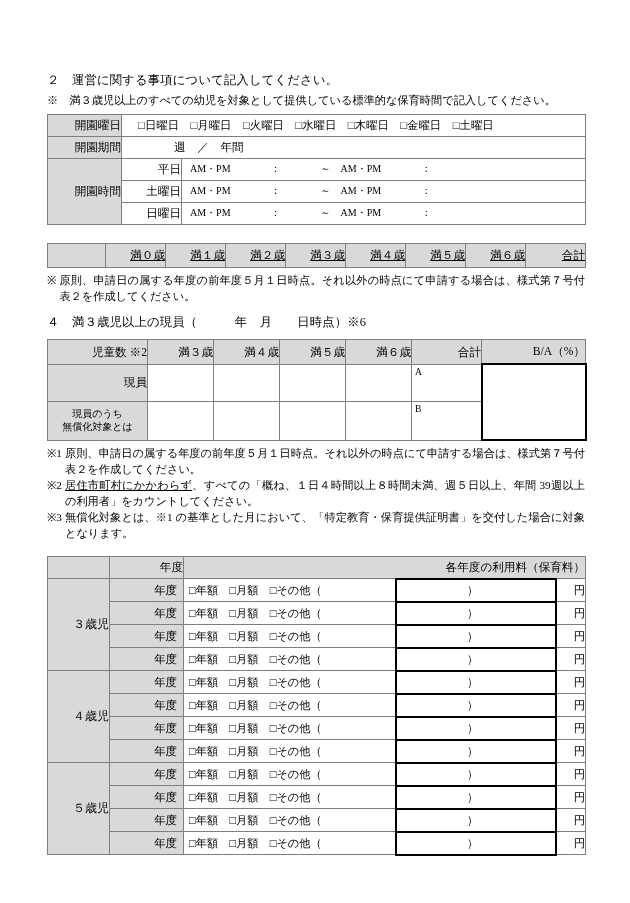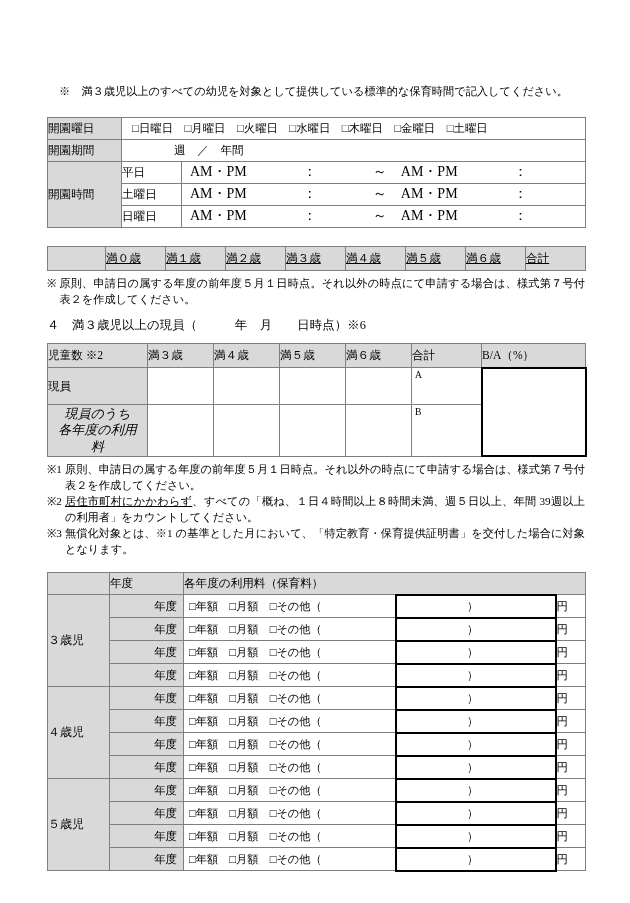--- a/index.html
+++ b/index.html
@@ -32,21 +32,21 @@
   .sec-head {
     font-size: 12.3px;
     line-height: 1.45;
     margin: 0 0 3px 0;
     white-space: pre;
     letter-spacing: 0.2px;
   }
   .note {
     font-size: 11.2px;
     line-height: 1.42;
-    margin: 12px;
+    margin: 0;
     white-space: pre-wrap;
     letter-spacing: 0.0px;
   }
   .note-block {
     display: flex;
     align-items: flex-start;
     font-size: 11.2px;
     line-height: 1.42;
   }
   .note-mark {
@@ -73,43 +73,43 @@
     font-size: 11.6px;
   }
   table.form td, table.form th {
     border: 1px solid #7f7f7f;
     padding: 0;
     font-weight: normal;
     vertical-align: middle;
     background: #ffffff;
   }
   .sh { background: #d9d9d9 !important; }
-  .c { text-align: left; }
+  .c { text-align: right; }
   .l { text-align: left; }
   .r { text-align: right; }
 
   .cellpad { padding: 2px 4px; }
 
   
   .t2 td { height: 21px; }
   .t2 .daylist {
-    padding-left: 10px;
+    padding-left: 16px;
     white-space: pre;
     letter-spacing: 0px;
     font-size: 11.4px;
   }
   .t2 .periodtxt {
     padding-left: 52px;
     white-space: pre;
     font-size: 11.6px;
   }
   .t2 .timerow {
     padding-left: 8px;
     white-space: pre;
-    font-size: 14px;
+    font-size: 10px;
     font-family: "Liberation Serif", serif;
   }
 
   
   .t3 td { height: 24px; text-decoration: underline; }
   .t3 .hrow td { height: 23px; }
 
   
   .t4 td { height: 23px; }
   .t4 .abcell {
@@ -120,25 +120,24 @@
     position: absolute;
     left: 3px; top: 1px;
     font-size: 9.6px;
     font-family: "Liberation Serif", serif;
   }
   .t4 .ba {
     border: 2.2px solid #000 !important;
     background: #fff;
   }
   .t4 .two-line {
-    font-size: 13px;
+    font-size: 10px;
     line-height: 1.25;
     text-align: center;
     padding: 1px 8px;
-    font-style: italic;
   }
 
   
   .t5 td { height: 21px; }
   .t5 .yearcell {
     padding-right: 6px;
     font-size: 11.4px;
   }
   .t5 .optcell {
     padding-left: 5px;
@@ -155,20 +154,21 @@
   }
   .t5 .grp-top td { border-top: 1.6px solid #595959; }
   .t5 .agecell { font-size: 12px; }
 </style>
 </head>
 <body>
 
 <div class="page">
   <div class="content">
 
+    <div class="sec-head">２　運営に関する事項について記入してください。</div>
     <div class="note">※　満３歳児以上のすべての幼児を対象として提供している標準的な保育時間で記入してください。</div>
     <div class="gap-s"></div>
 
     <table class="form t2">
       <colgroup>
         <col style="width:74px">
         <col style="width:60px">
         <col style="width:404px">
       </colgroup>
       <tbody>
@@ -265,21 +265,21 @@
           <td class="c"></td>
           <td class="c"></td>
           <td class="abcell">
             <span class="ab">A</span>
           </td>
           <td class="ba" rowspan="2"></td>
         </tr>
         <tr>
           <td class="sh two-line" style="height:36px">
             <div>現員のうち</div>
-            <div>各年度の利用料</div>
+            <div>無償化対象とは</div>
           </td>
           <td class="c"></td>
           <td class="c"></td>
           <td class="c"></td>
           <td class="c"></td>
           <td class="abcell">
             <span class="ab">B</span>
           </td>
         </tr>
       </tbody>

